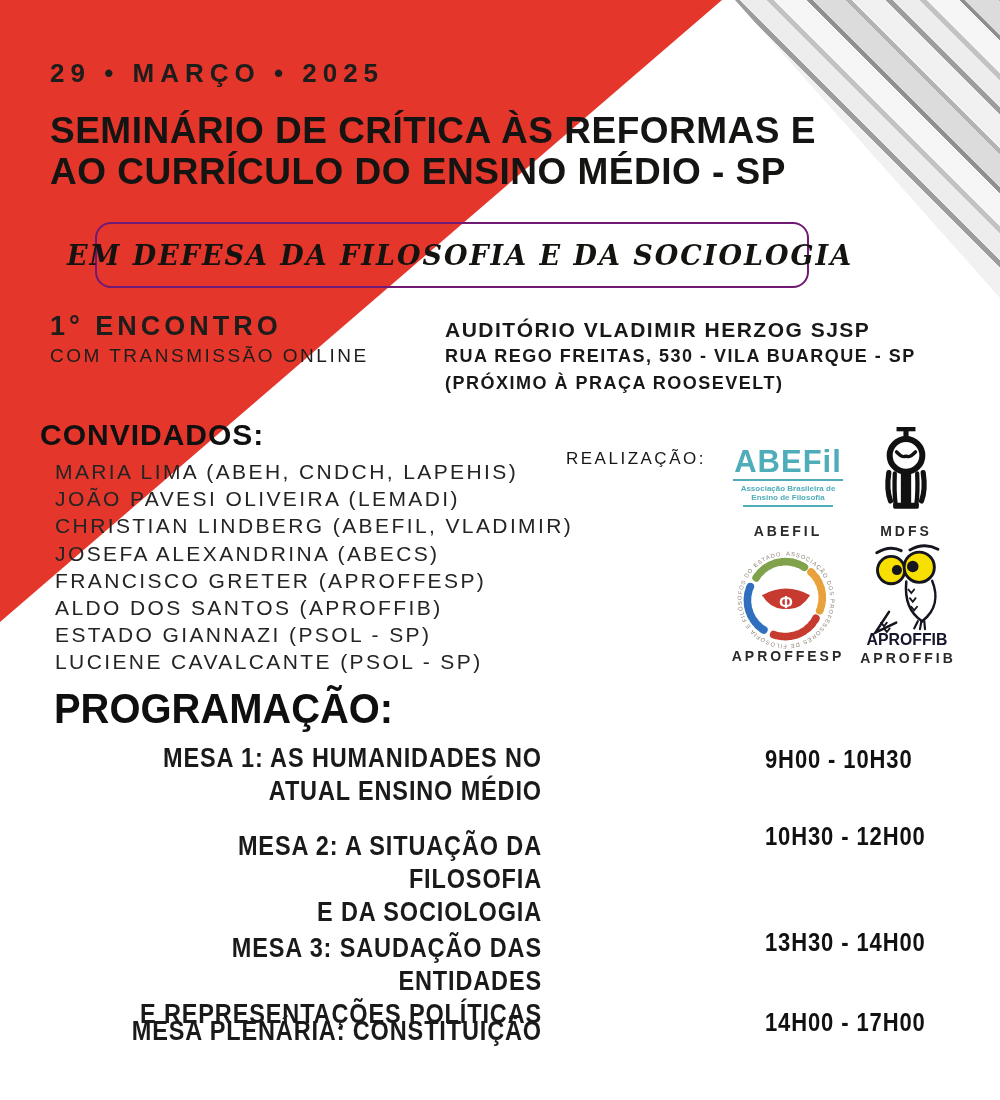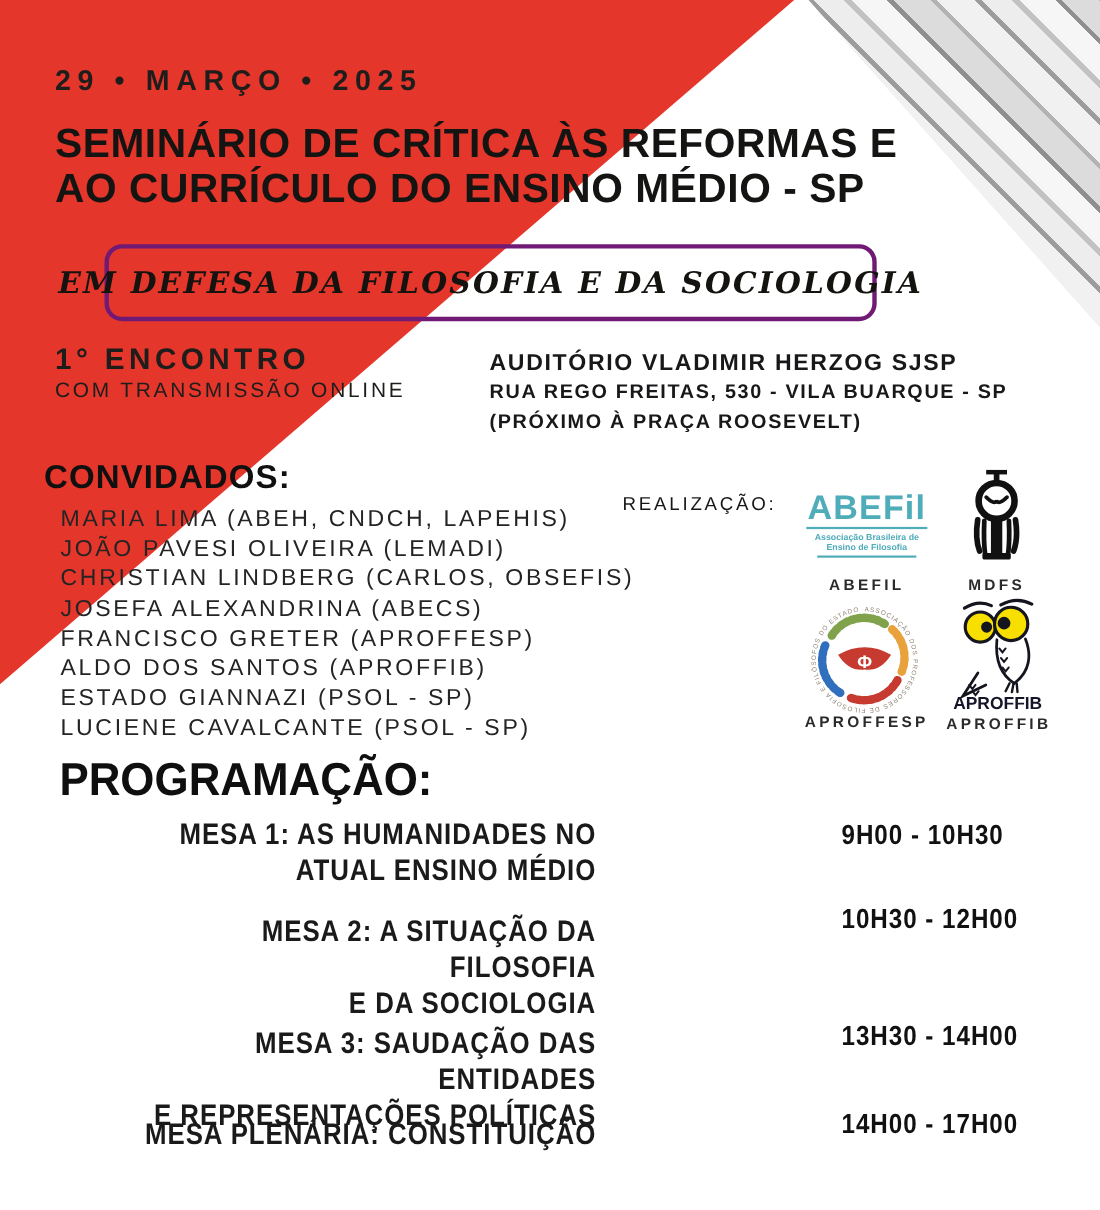--- a/index.html
+++ b/index.html
@@ -36,23 +36,24 @@
     position:absolute;left:50px;top:58px;
     display:flex;gap:64px;
     font-size:26px;font-weight:600;letter-spacing:6px;color:#1d1d1b;
   }
   .title{
     position:absolute;left:50px;top:110px;margin:0;
     font-size:37px;line-height:41px;font-weight:800;letter-spacing:.5px;color:#141412;
   }
   .motto-box{
     position:absolute;left:95px;top:222px;width:694px;height:62px;
-    border:4px solid #701a75;border-radius:16px;
+    border:2px solid #701a75;border-radius:16px;
     display:flex;align-items:center;justify-content:center;
     background:transparent;
+    padding-left:16px;
   }
   .motto-text{
     font-family:"DejaVu Serif","Liberation Serif",serif;
     font-style:italic;font-weight:700;
     font-size:27px;letter-spacing:2px;color:#15130f;white-space:nowrap;
   }
   
   .edition-title{
     position:absolute;left:50px;top:311px;
     font-size:27px;font-weight:600;letter-spacing:4px;
@@ -144,21 +145,21 @@
   <div class="venue">
     <div class="venue-line1">AUDITÓRIO VLADIMIR HERZOG  SJSP</div>
     <div class="venue-line2">RUA REGO FREITAS,  530 - VILA BUARQUE - SP</div>
     <div class="venue-line3">(PRÓXIMO À PRAÇA ROOSEVELT)</div>
   </div>
 
   <div class="guests-heading">CONVIDADOS:</div>
   <ul class="guests">
     <li>MARIA LIMA (ABEH, CNDCH, LAPEHIS)</li>
     <li>JOÃO PAVESI OLIVEIRA (LEMADI)</li>
-    <li>CHRISTIAN LINDBERG (CARLOS, OBSEFIS)</li>
+    <li>CHRISTIAN LINDBERG (ABEFIL, VLADIMIR)</li>
     <li>JOSEFA ALEXANDRINA (ABECS)</li>
     <li>FRANCISCO GRETER (APROFFESP)</li>
     <li>ALDO DOS SANTOS (APROFFIB)</li>
     <li>ESTADO GIANNAZI (PSOL - SP)</li>
     <li>LUCIENE CAVALCANTE (PSOL - SP)</li>
   </ul>
 
   <div class="org-heading">REALIZAÇÃO:</div>
 
   <div class="abefil-logo">

